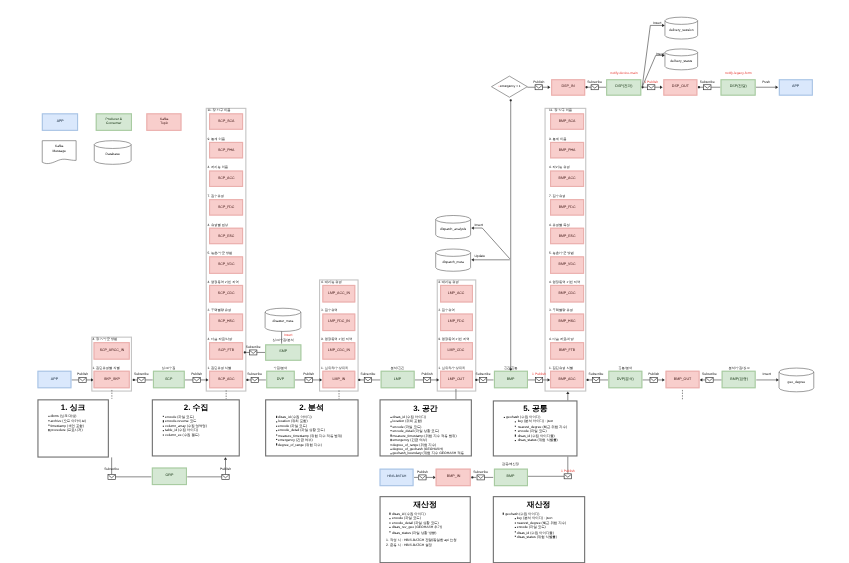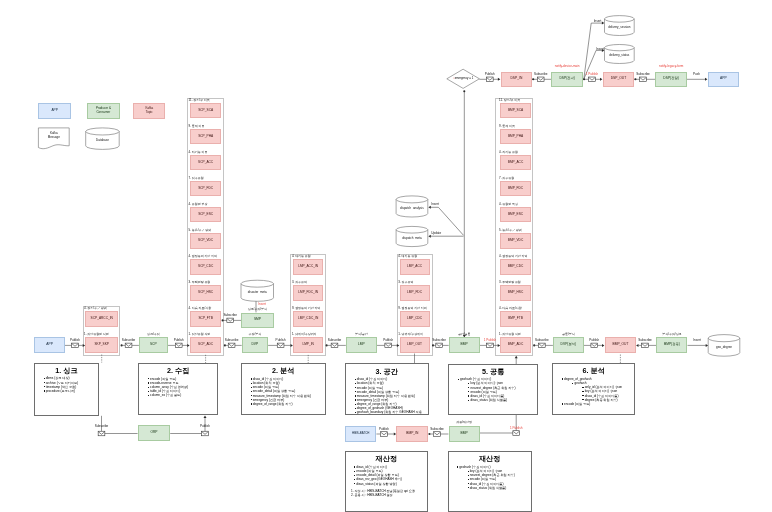--- a/index.html
+++ b/index.html
@@ -397,41 +397,29 @@
         <li class="bul d1">encode (파일 코드)</li>
         <li class="bul d1">encode_detail (파일 상황 코드)</li>
         <li class="bul d1">measure_timestamp (위험 지수 적용 범위)</li>
         <li class="bul d1">emergency (긴급 여부)</li>
         <li class="bul d1">degree_of_range (위험 지수)</li>
         <li class="bul d1">degree_of_geohash (GEOHASH)</li>
         <li class="bul d1">geohash_boundary (위험 지수 GEOHASH 적용</li>
         <li class="d0">범위)</li>
       </ul>
     </div>
-    <div class="infobox" style="left:448.3px;top:363.5px;width:90px;height:51.8px">
+    <div class="infobox" style="left:448.3px;top:363.5px;width:77px;height:51.8px">
       <div class="ttl">5. 공통</div>
       <ul>
         <li class="bul d1">geohash (수집 아이디)</li>
         <li class="bul d2">key (분석 아이디) : json</li>
         <li class="bul d2">nearest_degree (최근 위험 지수)</li>
         <li class="bul d2">encode (파일 코드)</li>
         <li class="bul d2">disas_id (수집 아이디들)</li>
         <li class="bul d2">disas_status (위험 식별률)</li>
-      </ul>
-    </div>
-    <div class="infobox" style="left:552.2px;top:363.2px;width:83px;height:51.4px">
-      <div class="ttl">6. 분석</div>
-      <ul>
-        <li class="bul d1">degree_of_geohash</li>
-        <li class="bul d2">geohash</li>
-        <li class="bul d3">only_id (분석 아이디) : json</li>
-        <li class="bul d3">key (분석 아이디) : json</li>
-        <li class="bul d3">disas_id (수집 아이디들)</li>
-        <li class="bul d3">degree (최종 위험 지수)</li>
-        <li class="bul d1">encode (파일 코드)</li>
       </ul>
     </div>
     <div class="infobox" style="left:344.5px;top:451.1px;width:83.8px;height:61px">
       <div class="ttl">재산정</div>
       <ul>
         <li class="bul d1">disas_id (수집 아이디)</li>
         <li class="bul d1">encode (파일 코드)</li>
         <li class="bul d1">encode_detail (파일 상황 코드)</li>
         <li class="bul d1">disas_rev_geo (GEOHASH 추가)</li>
         <li class="bul d1">disas_status (파일 상황 방향)</li>

